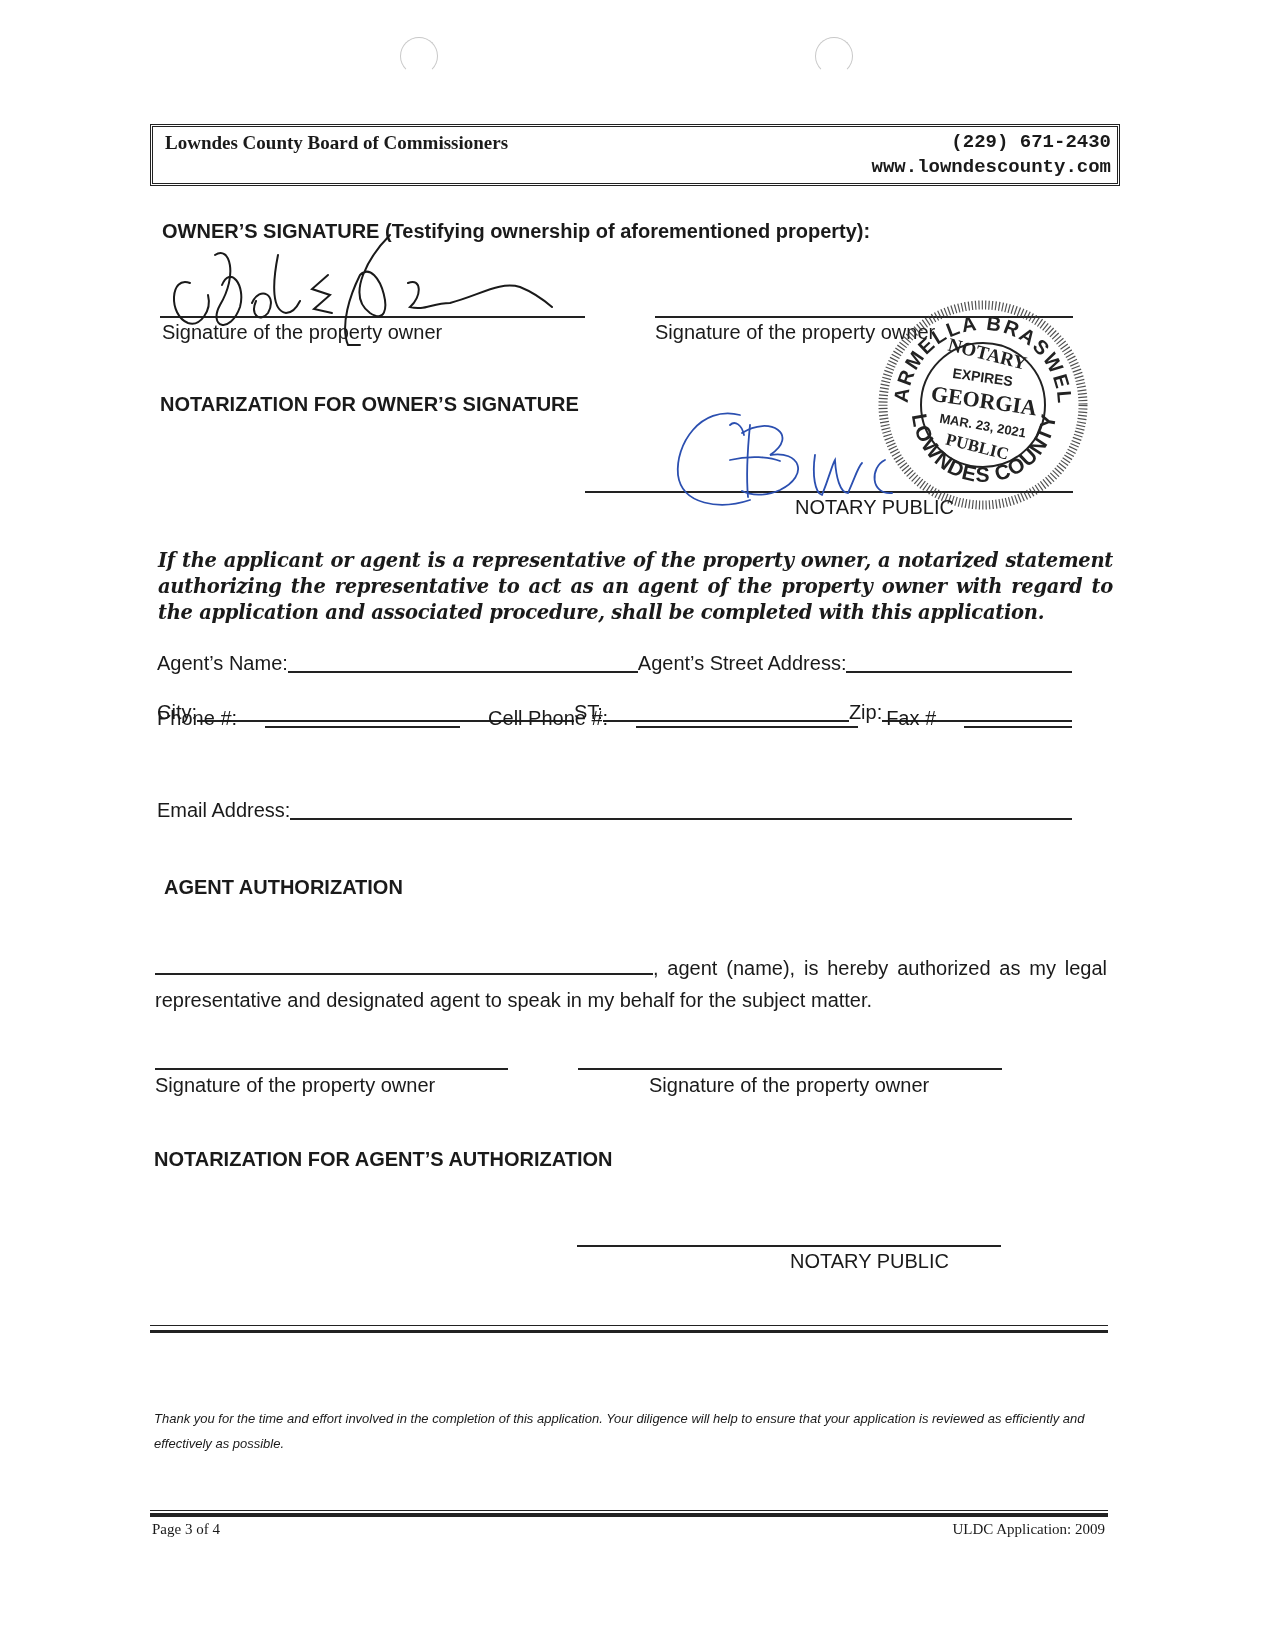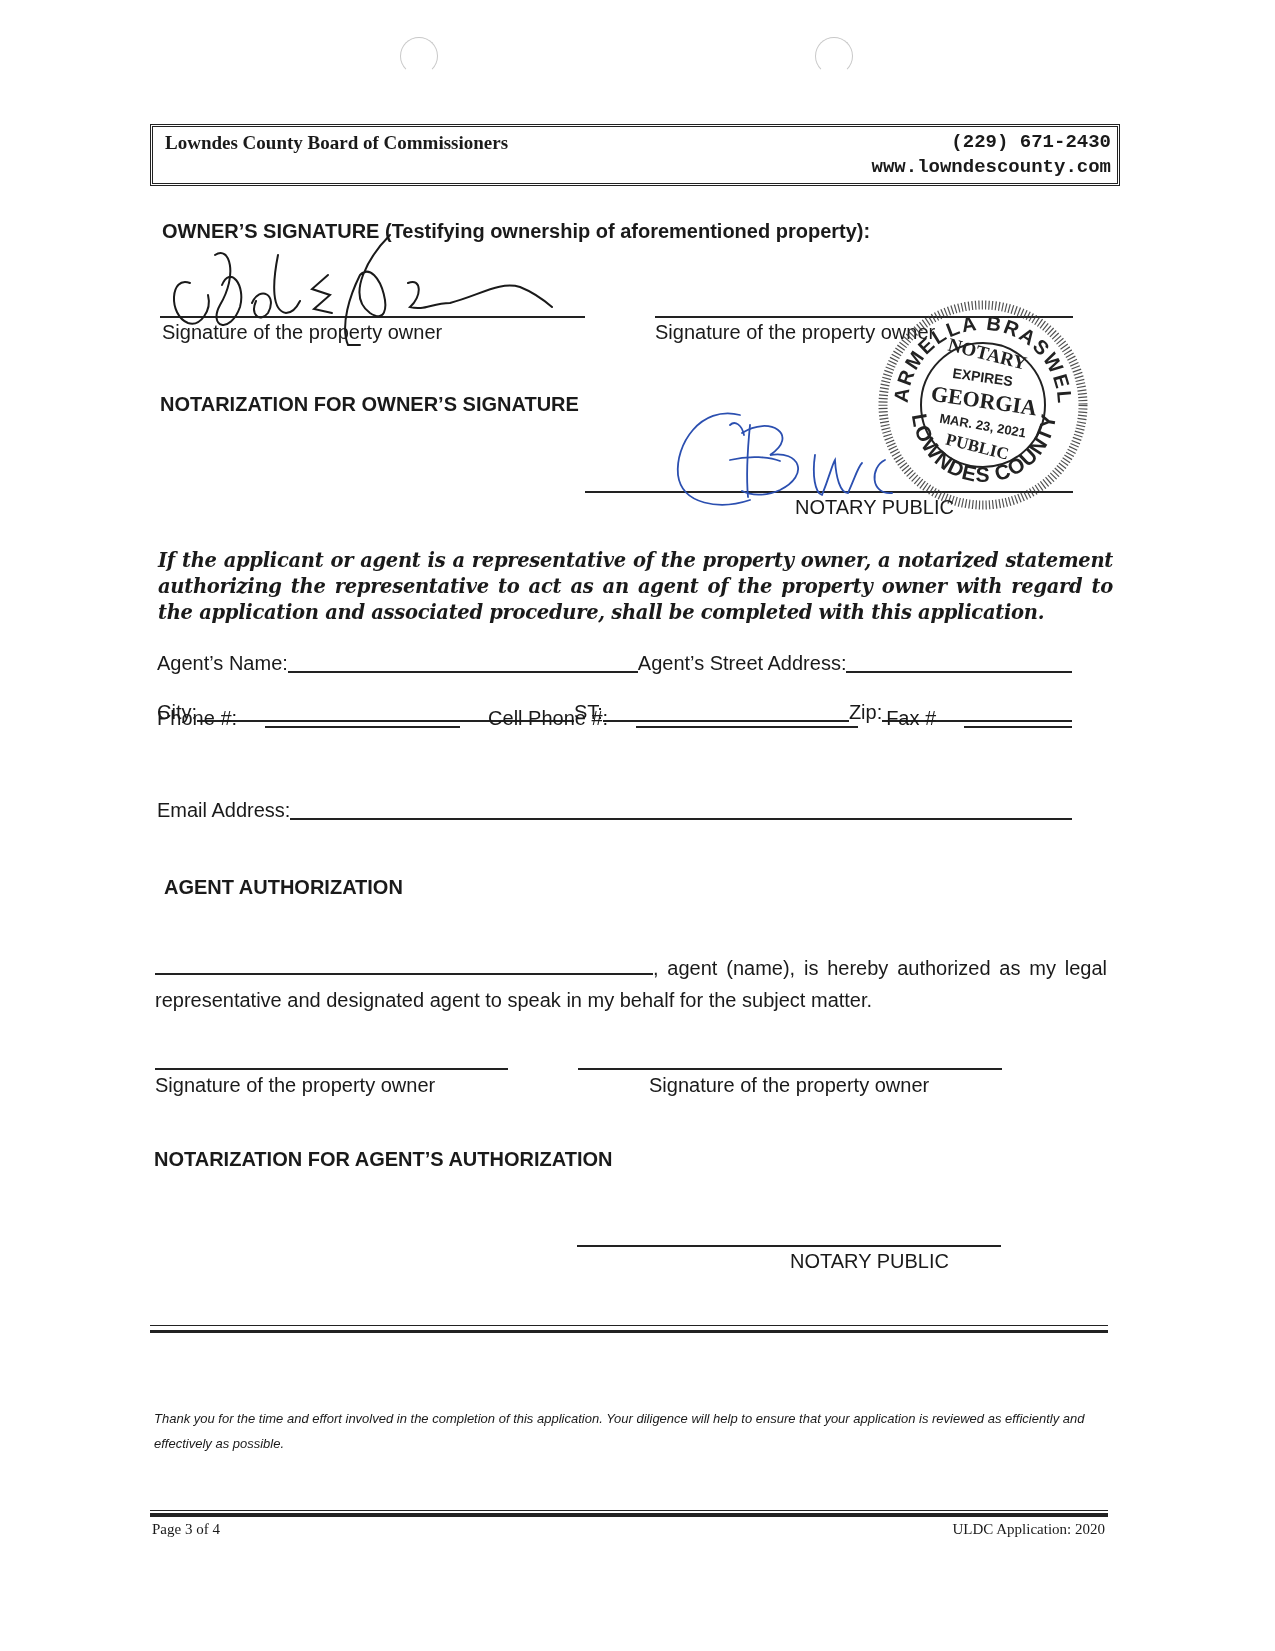--- a/index.html
+++ b/index.html
@@ -160,13 +160,13 @@
 </div>
 
 <div class="thanks">Thank you for the time and effort involved in the completion of this application.  Your diligence will help to ensure that your application is reviewed as efficiently and effectively as possible.</div>
 
 <div class="rule-double" style="top:1510px;">
   <div style="border-top:1.5px solid #222;"></div>
   <div style="border-top:4px solid #222; margin-top:2px;"></div>
 </div>
 
 <div class="footer-left">Page 3 of 4</div>
-<div class="footer-right">ULDC Application: 2020</div>
+<div class="footer-right">ULDC Application: 2009</div>
 
 </body></html>

